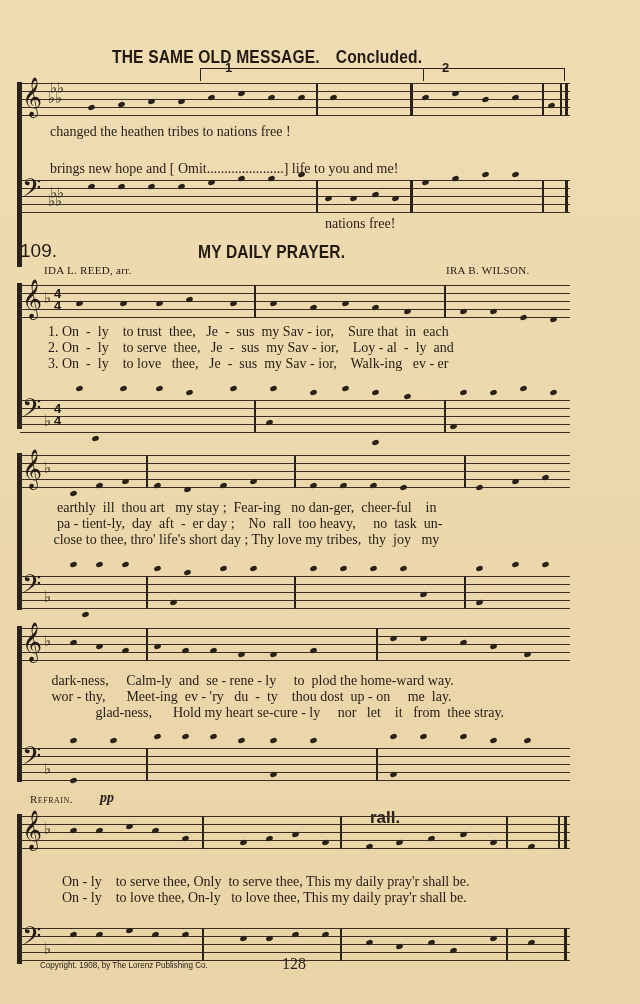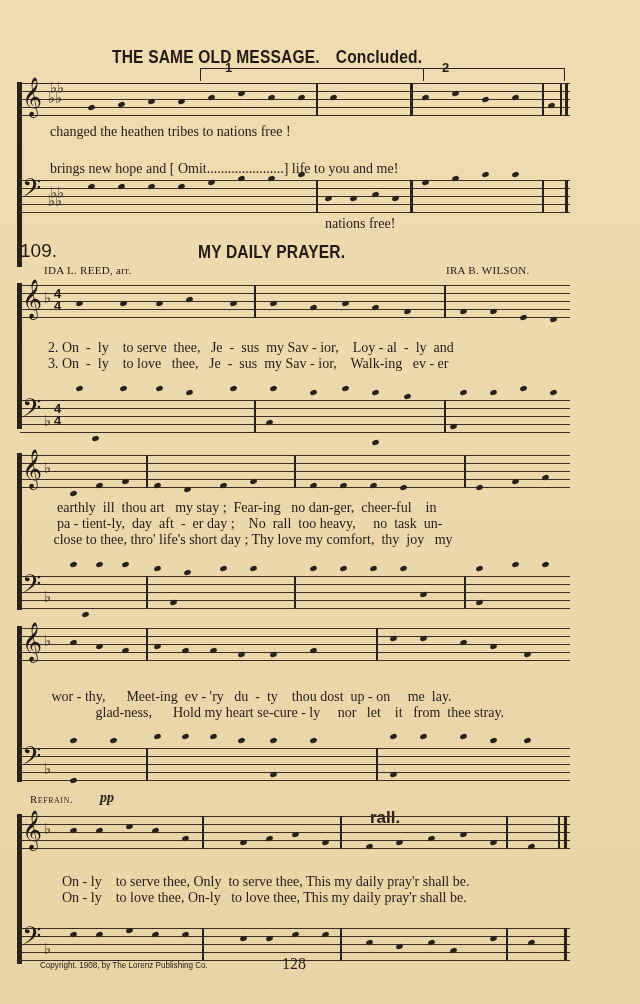--- a/index.html
+++ b/index.html
@@ -130,20 +130,21 @@
       <div class="note" style="left:250px;top:16px"></div>
     <div class="note" style="left:290px;top:20px"></div>
       <div class="note" style="left:322px;top:16px"></div>
     <div class="note" style="left:352px;top:20px"></div>
       <div class="note" style="left:384px;top:24px"></div>
     <div class="note" style="left:440px;top:24px"></div>
       <div class="note" style="left:470px;top:24px"></div>
     <div class="note" style="left:500px;top:30px"></div>
       <div class="note" style="left:530px;top:32px"></div>
   </div>
+  <div class="abs lyr" style="left:48px;top:324px;">1. On  -  ly    to trust  thee,   Je  -  sus  my Sav - ior,    Sure that  in  each</div>
   <div class="abs lyr" style="left:48px;top:340px;">2. On  -  ly    to serve  thee,   Je  -  sus  my Sav - ior,    Loy - al  -  ly  and</div>
   <div class="abs lyr" style="left:48px;top:356px;">3. On  -  ly    to love   thee,   Je  -  sus  my Sav - ior,    Walk-ing   ev - er</div>
 
   <div class="staff" style="left:20px;top:400px;width:550px;">
     <div class="line" style="top:0"></div>
       <div class="line" style="top:8px"></div>
       <div class="line" style="top:16px"></div>
       <div class="line" style="top:24px"></div>
       <div class="line" style="top:32px"></div>
     <div class="clef" style="left:2px;top:-6px;font-size:30px;">𝄢</div>
@@ -193,21 +194,21 @@
     <div class="note" style="left:290px;top:28px"></div>
       <div class="note" style="left:320px;top:28px"></div>
     <div class="note" style="left:350px;top:28px"></div>
       <div class="note" style="left:380px;top:30px"></div>
     <div class="note" style="left:456px;top:30px"></div>
       <div class="note" style="left:492px;top:24px"></div>
       <div class="note" style="left:522px;top:20px"></div>
   </div>
   <div class="abs lyr" style="left:50px;top:500px;">  earthly  ill  thou art   my stay ;  Fear-ing   no dan-ger,  cheer-ful    in</div>
   <div class="abs lyr" style="left:50px;top:516px;">  pa - tient-ly,  day  aft  -  er day ;    No  rall  too heavy,     no  task  un-</div>
-  <div class="abs lyr" style="left:50px;top:532px;"> close to thee, thro' life's short day ; Thy love my comfort,  thy  joy   my</div>
+  <div class="abs lyr" style="left:50px;top:532px;"> close to thee, thro' life's short day ; Thy love my tribes,  thy  joy   my</div>
 
   <div class="staff" style="left:20px;top:576px;width:550px;">
     <div class="line" style="top:0"></div>
       <div class="line" style="top:8px"></div>
       <div class="line" style="top:16px"></div>
       <div class="line" style="top:24px"></div>
       <div class="line" style="top:32px"></div>
     <div class="clef" style="left:2px;top:-6px;font-size:30px;">𝄢</div>
     <div class="flat" style="left:24px;top:14px;">♭</div>
     <div class="bar" style="left:126px;top:0;height:33px;"></div>
@@ -252,20 +253,21 @@
     <div class="note" style="left:190px;top:20px"></div>
       <div class="note" style="left:218px;top:24px"></div>
     <div class="note" style="left:250px;top:24px"></div>
       <div class="note" style="left:290px;top:20px"></div>
     <div class="note" style="left:370px;top:8px"></div>
       <div class="note" style="left:400px;top:8px"></div>
     <div class="note" style="left:440px;top:12px"></div>
       <div class="note" style="left:470px;top:16px"></div>
     <div class="note" style="left:504px;top:24px"></div>
   </div>
+  <div class="abs lyr" style="left:48px;top:673px;"> dark-ness,     Calm-ly  and  se - rene - ly     to  plod the home-ward way.</div>
   <div class="abs lyr" style="left:48px;top:689px;"> wor - thy,      Meet-ing  ev - 'ry   du  -  ty    thou dost  up - on     me  lay.</div>
   <div class="abs lyr" style="left:48px;top:705px;margin-left:44px;"> glad-ness,      Hold my heart se-cure - ly     nor   let    it   from  thee stray.</div>
 
   <div class="staff" style="left:20px;top:748px;width:550px;">
     <div class="line" style="top:0"></div>
       <div class="line" style="top:8px"></div>
       <div class="line" style="top:16px"></div>
       <div class="line" style="top:24px"></div>
       <div class="line" style="top:32px"></div>
     <div class="clef" style="left:2px;top:-6px;font-size:30px;">𝄢</div>

